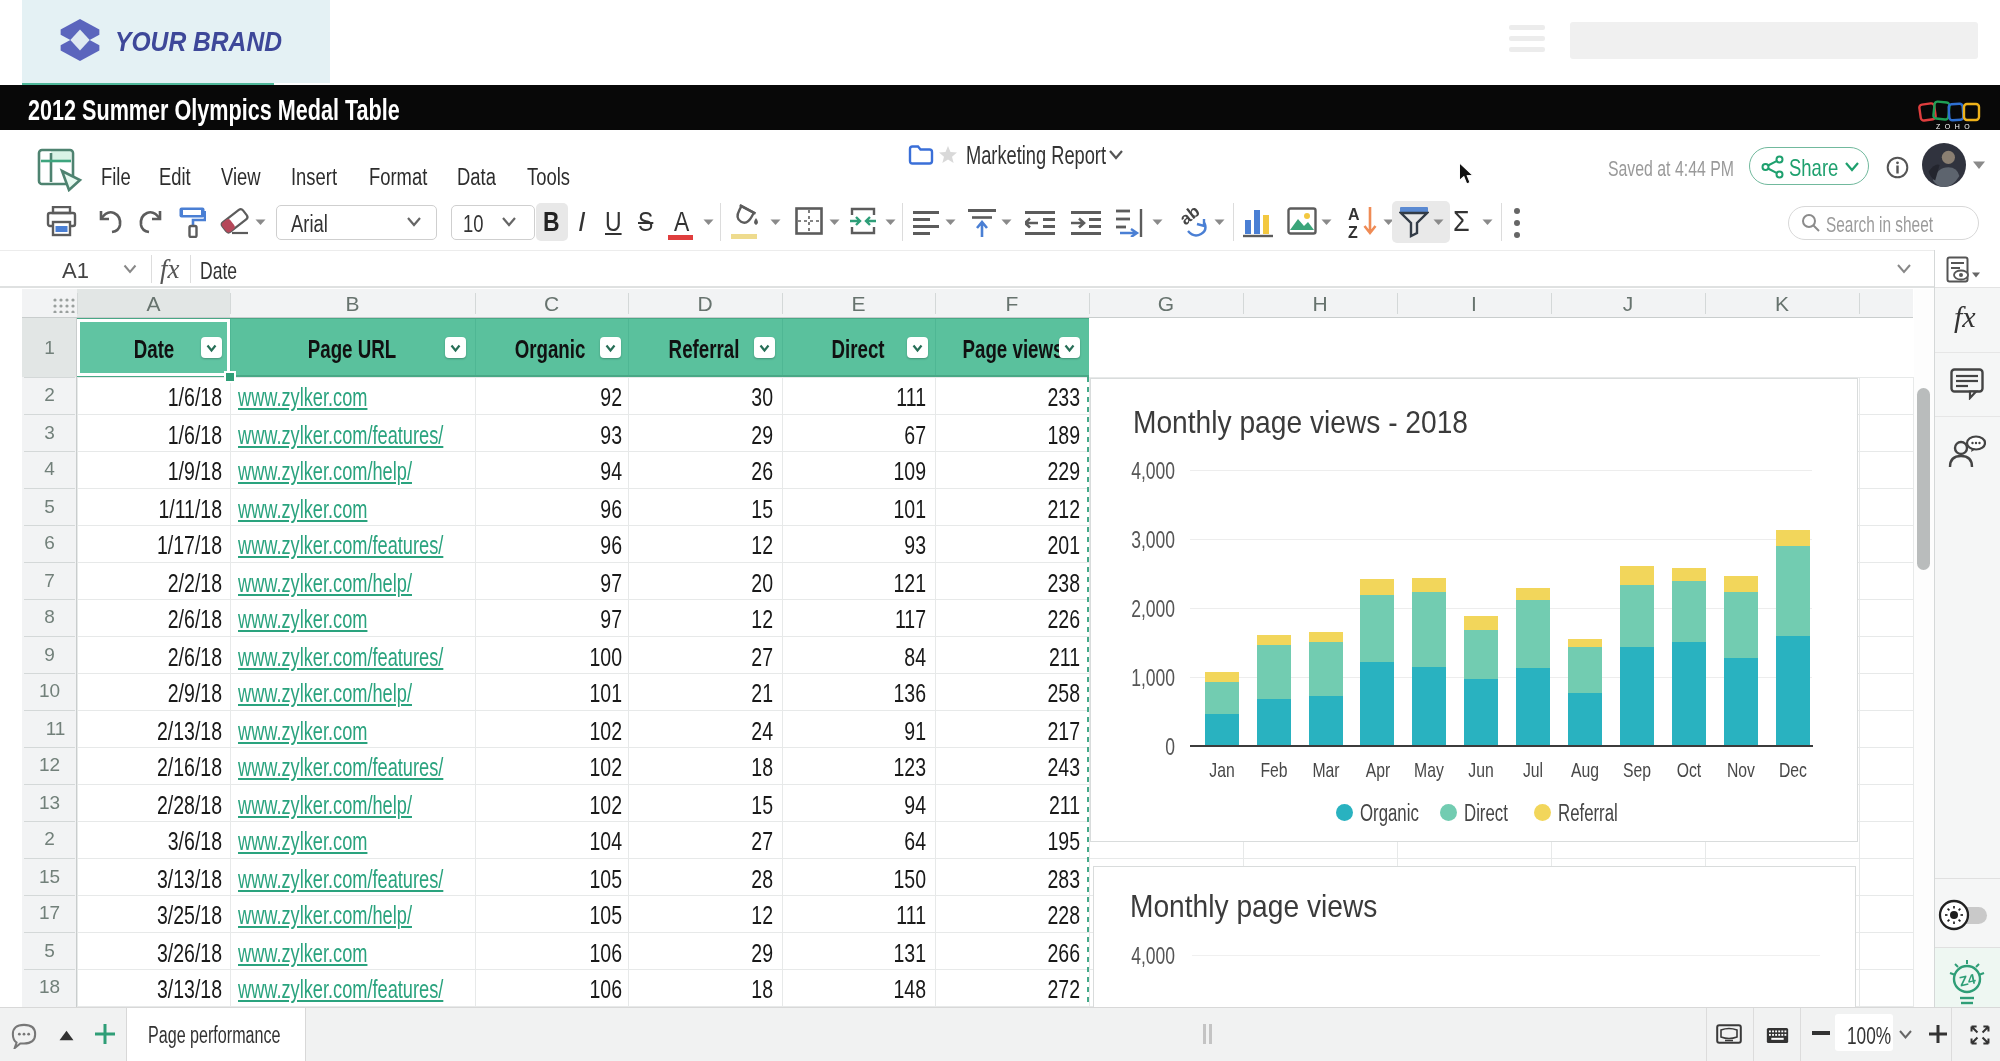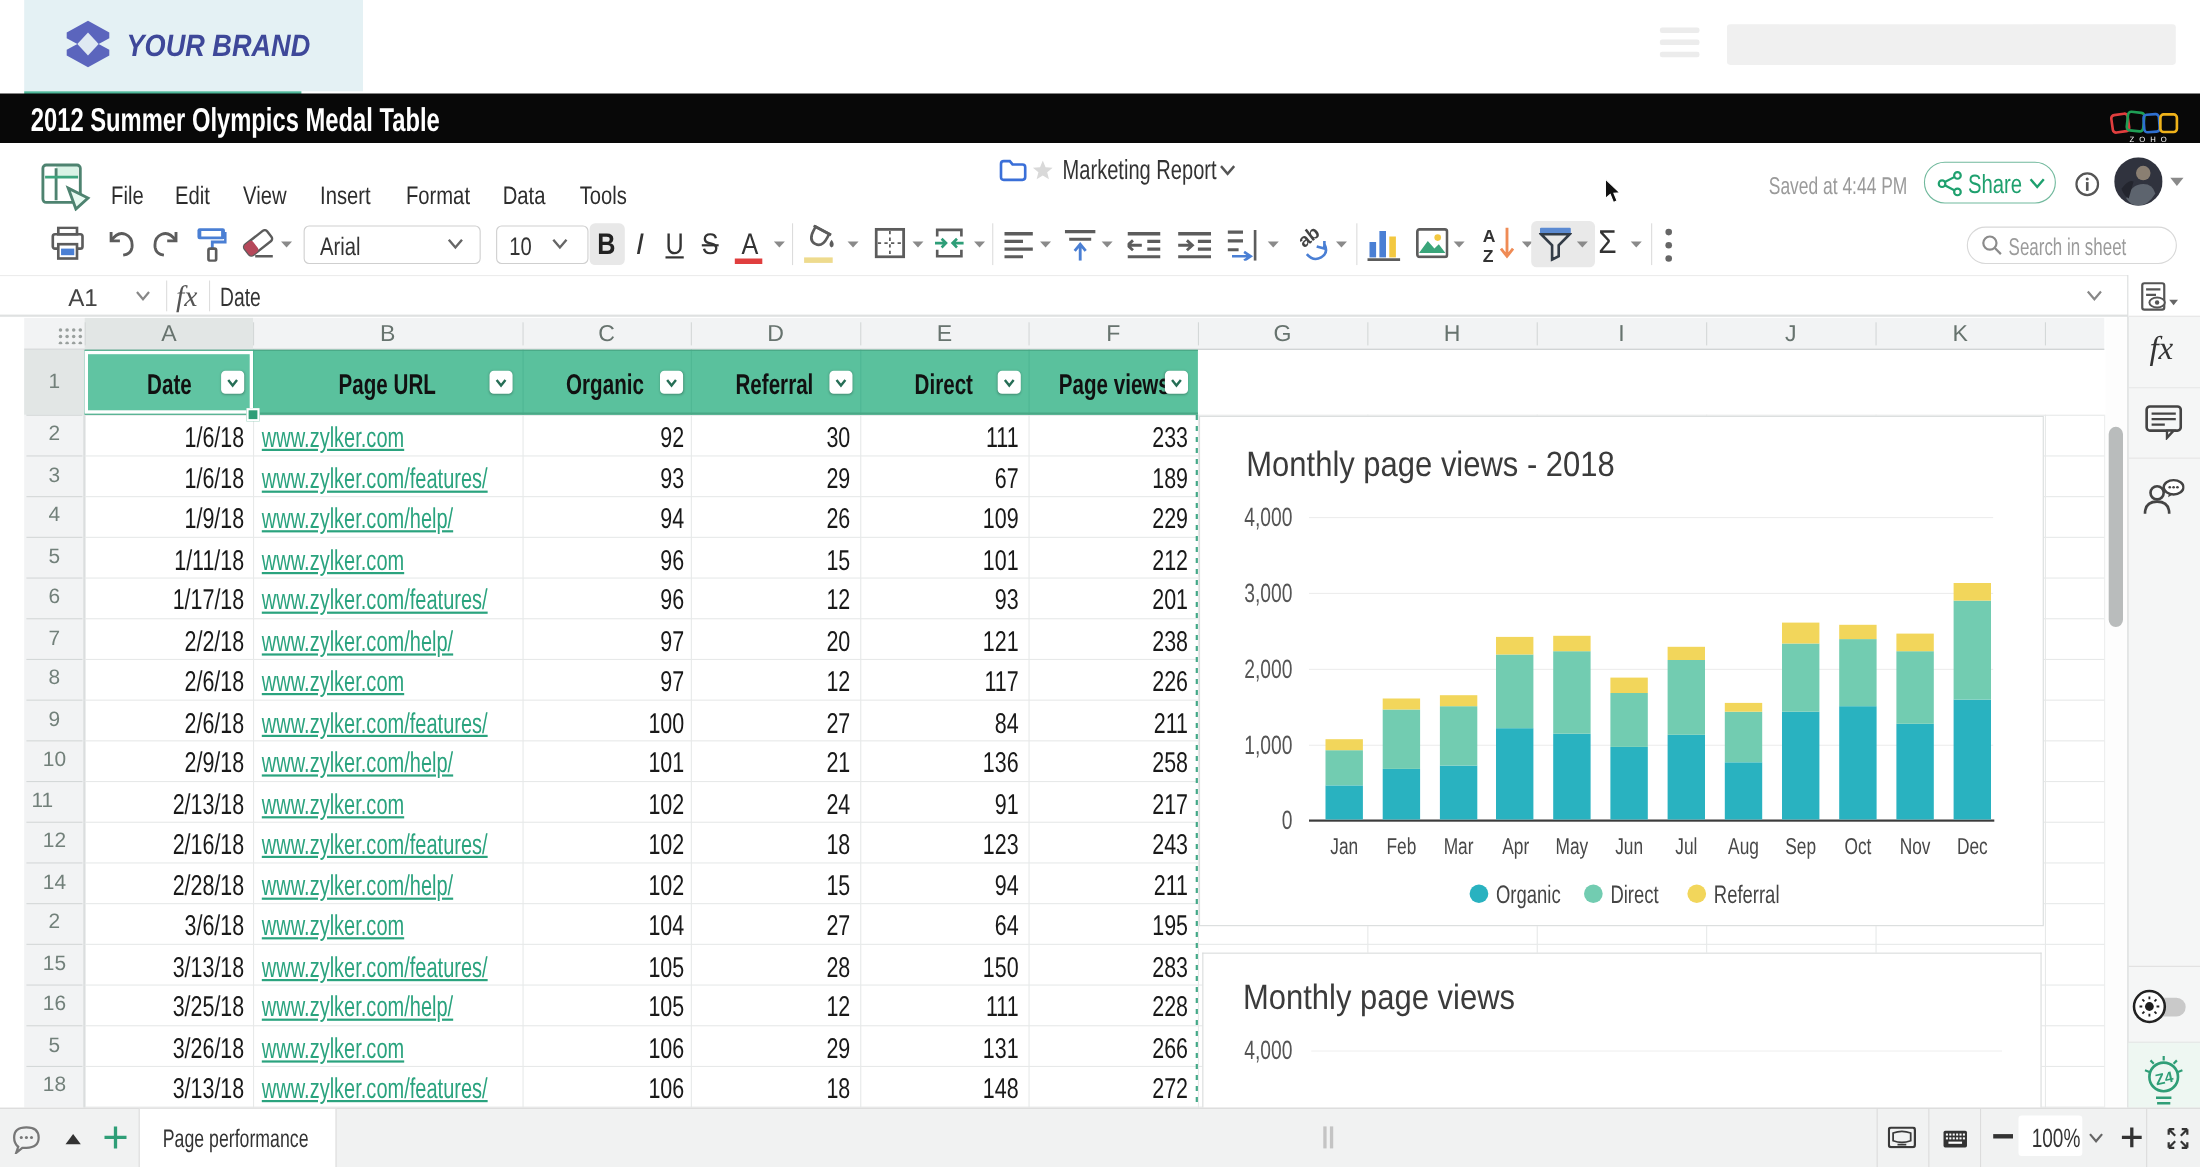--- a/index.html
+++ b/index.html
@@ -334,31 +334,31 @@
 <div class="rowN" style="left:22px;top:532px;">6</div>
 <div class="abs" style="left:24px;top:525px;width:51px;height:1px;background:#d4d8d8;"></div>
 <div class="rowN" style="left:22px;top:570px;">7</div>
 <div class="abs" style="left:24px;top:562px;width:51px;height:1px;background:#d4d8d8;"></div>
 <div class="rowN" style="left:22px;top:606px;">8</div>
 <div class="abs" style="left:24px;top:599px;width:51px;height:1px;background:#d4d8d8;"></div>
 <div class="rowN" style="left:22px;top:644px;">9</div>
 <div class="abs" style="left:24px;top:636px;width:51px;height:1px;background:#d4d8d8;"></div>
 <div class="rowN" style="left:22px;top:680px;">10</div>
 <div class="abs" style="left:24px;top:673px;width:51px;height:1px;background:#d4d8d8;"></div>
-<div class="rowN" style="left:11px;top:718px;">11</div>
+<div class="rowN" style="left:28px;top:718px;">11</div>
 <div class="abs" style="left:24px;top:710px;width:51px;height:1px;background:#d4d8d8;"></div>
 <div class="rowN" style="left:22px;top:754px;">12</div>
 <div class="abs" style="left:24px;top:747px;width:51px;height:1px;background:#d4d8d8;"></div>
-<div class="rowN" style="left:22px;top:792px;">14</div>
+<div class="rowN" style="left:22px;top:792px;">13</div>
 <div class="abs" style="left:24px;top:784px;width:51px;height:1px;background:#d4d8d8;"></div>
 <div class="rowN" style="left:22px;top:828px;">2</div>
 <div class="abs" style="left:24px;top:821px;width:51px;height:1px;background:#d4d8d8;"></div>
 <div class="rowN" style="left:22px;top:866px;">15</div>
 <div class="abs" style="left:24px;top:858px;width:51px;height:1px;background:#d4d8d8;"></div>
-<div class="rowN" style="left:22px;top:902px;">16</div>
+<div class="rowN" style="left:22px;top:902px;">17</div>
 <div class="abs" style="left:24px;top:895px;width:51px;height:1px;background:#d4d8d8;"></div>
 <div class="rowN" style="left:22px;top:940px;">5</div>
 <div class="abs" style="left:24px;top:932px;width:51px;height:1px;background:#d4d8d8;"></div>
 <div class="rowN" style="left:22px;top:976px;">18</div>
 <div class="abs" style="left:24px;top:969px;width:51px;height:1px;background:#d4d8d8;"></div>
 <div class="gl" style="left:77px;top:377px;width:1px;height:630px;"></div>
 <div class="gl" style="left:230px;top:377px;width:1px;height:630px;"></div>
 <div class="gl" style="left:475px;top:377px;width:1px;height:630px;"></div>
 <div class="gl" style="left:628px;top:377px;width:1px;height:630px;"></div>
 <div class="gl" style="left:782px;top:377px;width:1px;height:630px;"></div>

